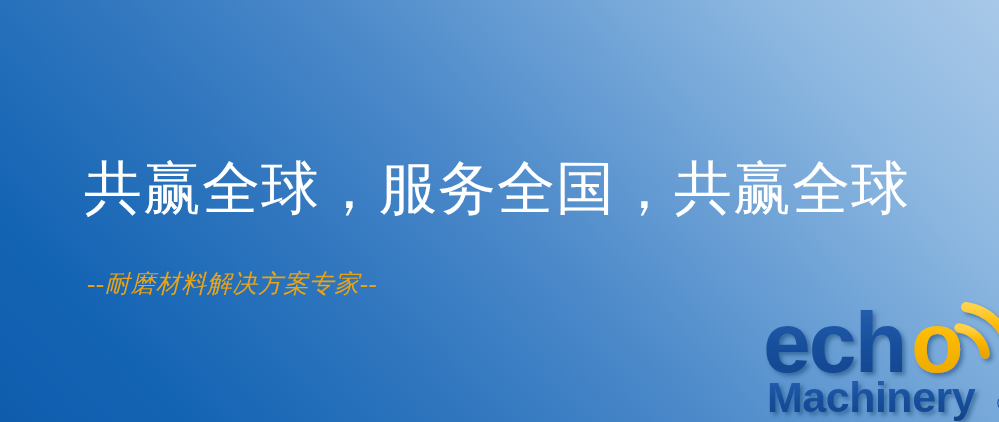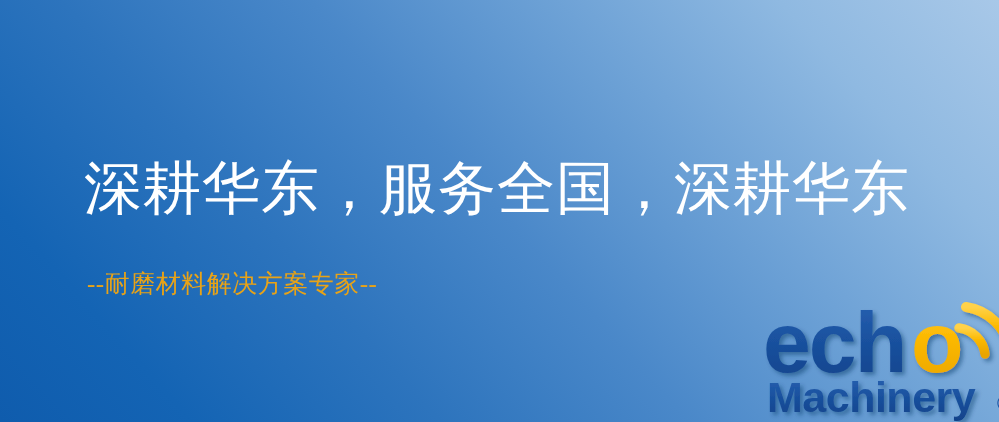--- a/index.html
+++ b/index.html
@@ -48,20 +48,21 @@
     position: absolute;
     left: 87px;
     top: 268px;
     color: #e8a317;
     font-family: "Liberation Serif", "DejaVu Serif", serif;
     font-size: 25px;
     line-height: 32px;
     letter-spacing: 0.5px;
     white-space: nowrap;
     font-weight: 400;
+    font-style: italic;
   }
 
   
   #logo {
     position: absolute;
     left: 738px;
     top: 292px;
     width: 261px;
     height: 130px;
     margin-left: 25px;
@@ -70,21 +71,21 @@
     display: block;
     width: 261px;
     height: 130px;
   }
 </style>
 </head>
 <body>
 
 <div id="banner">
 
-  <div id="headline">深耕华东，服务全国，深耕华东</div>
+  <div id="headline">共赢全球，服务全国，共赢全球</div>
 
   <div id="subtitle">--耐磨材料解决方案专家--</div>
 
   <div id="logo">
     <svg viewBox="0 0 261 130" xmlns="http://www.w3.org/2000/svg">
       <defs>
         <filter id="lsh" x="-20%" y="-20%" width="160%" height="160%">
           <feDropShadow dx="3" dy="3" stdDeviation="2.2" flood-color="#0b3060" flood-opacity="0.45"></feDropShadow>
         </filter>
         <linearGradient id="blueFace" x1="0" y1="0" x2="0" y2="1">

